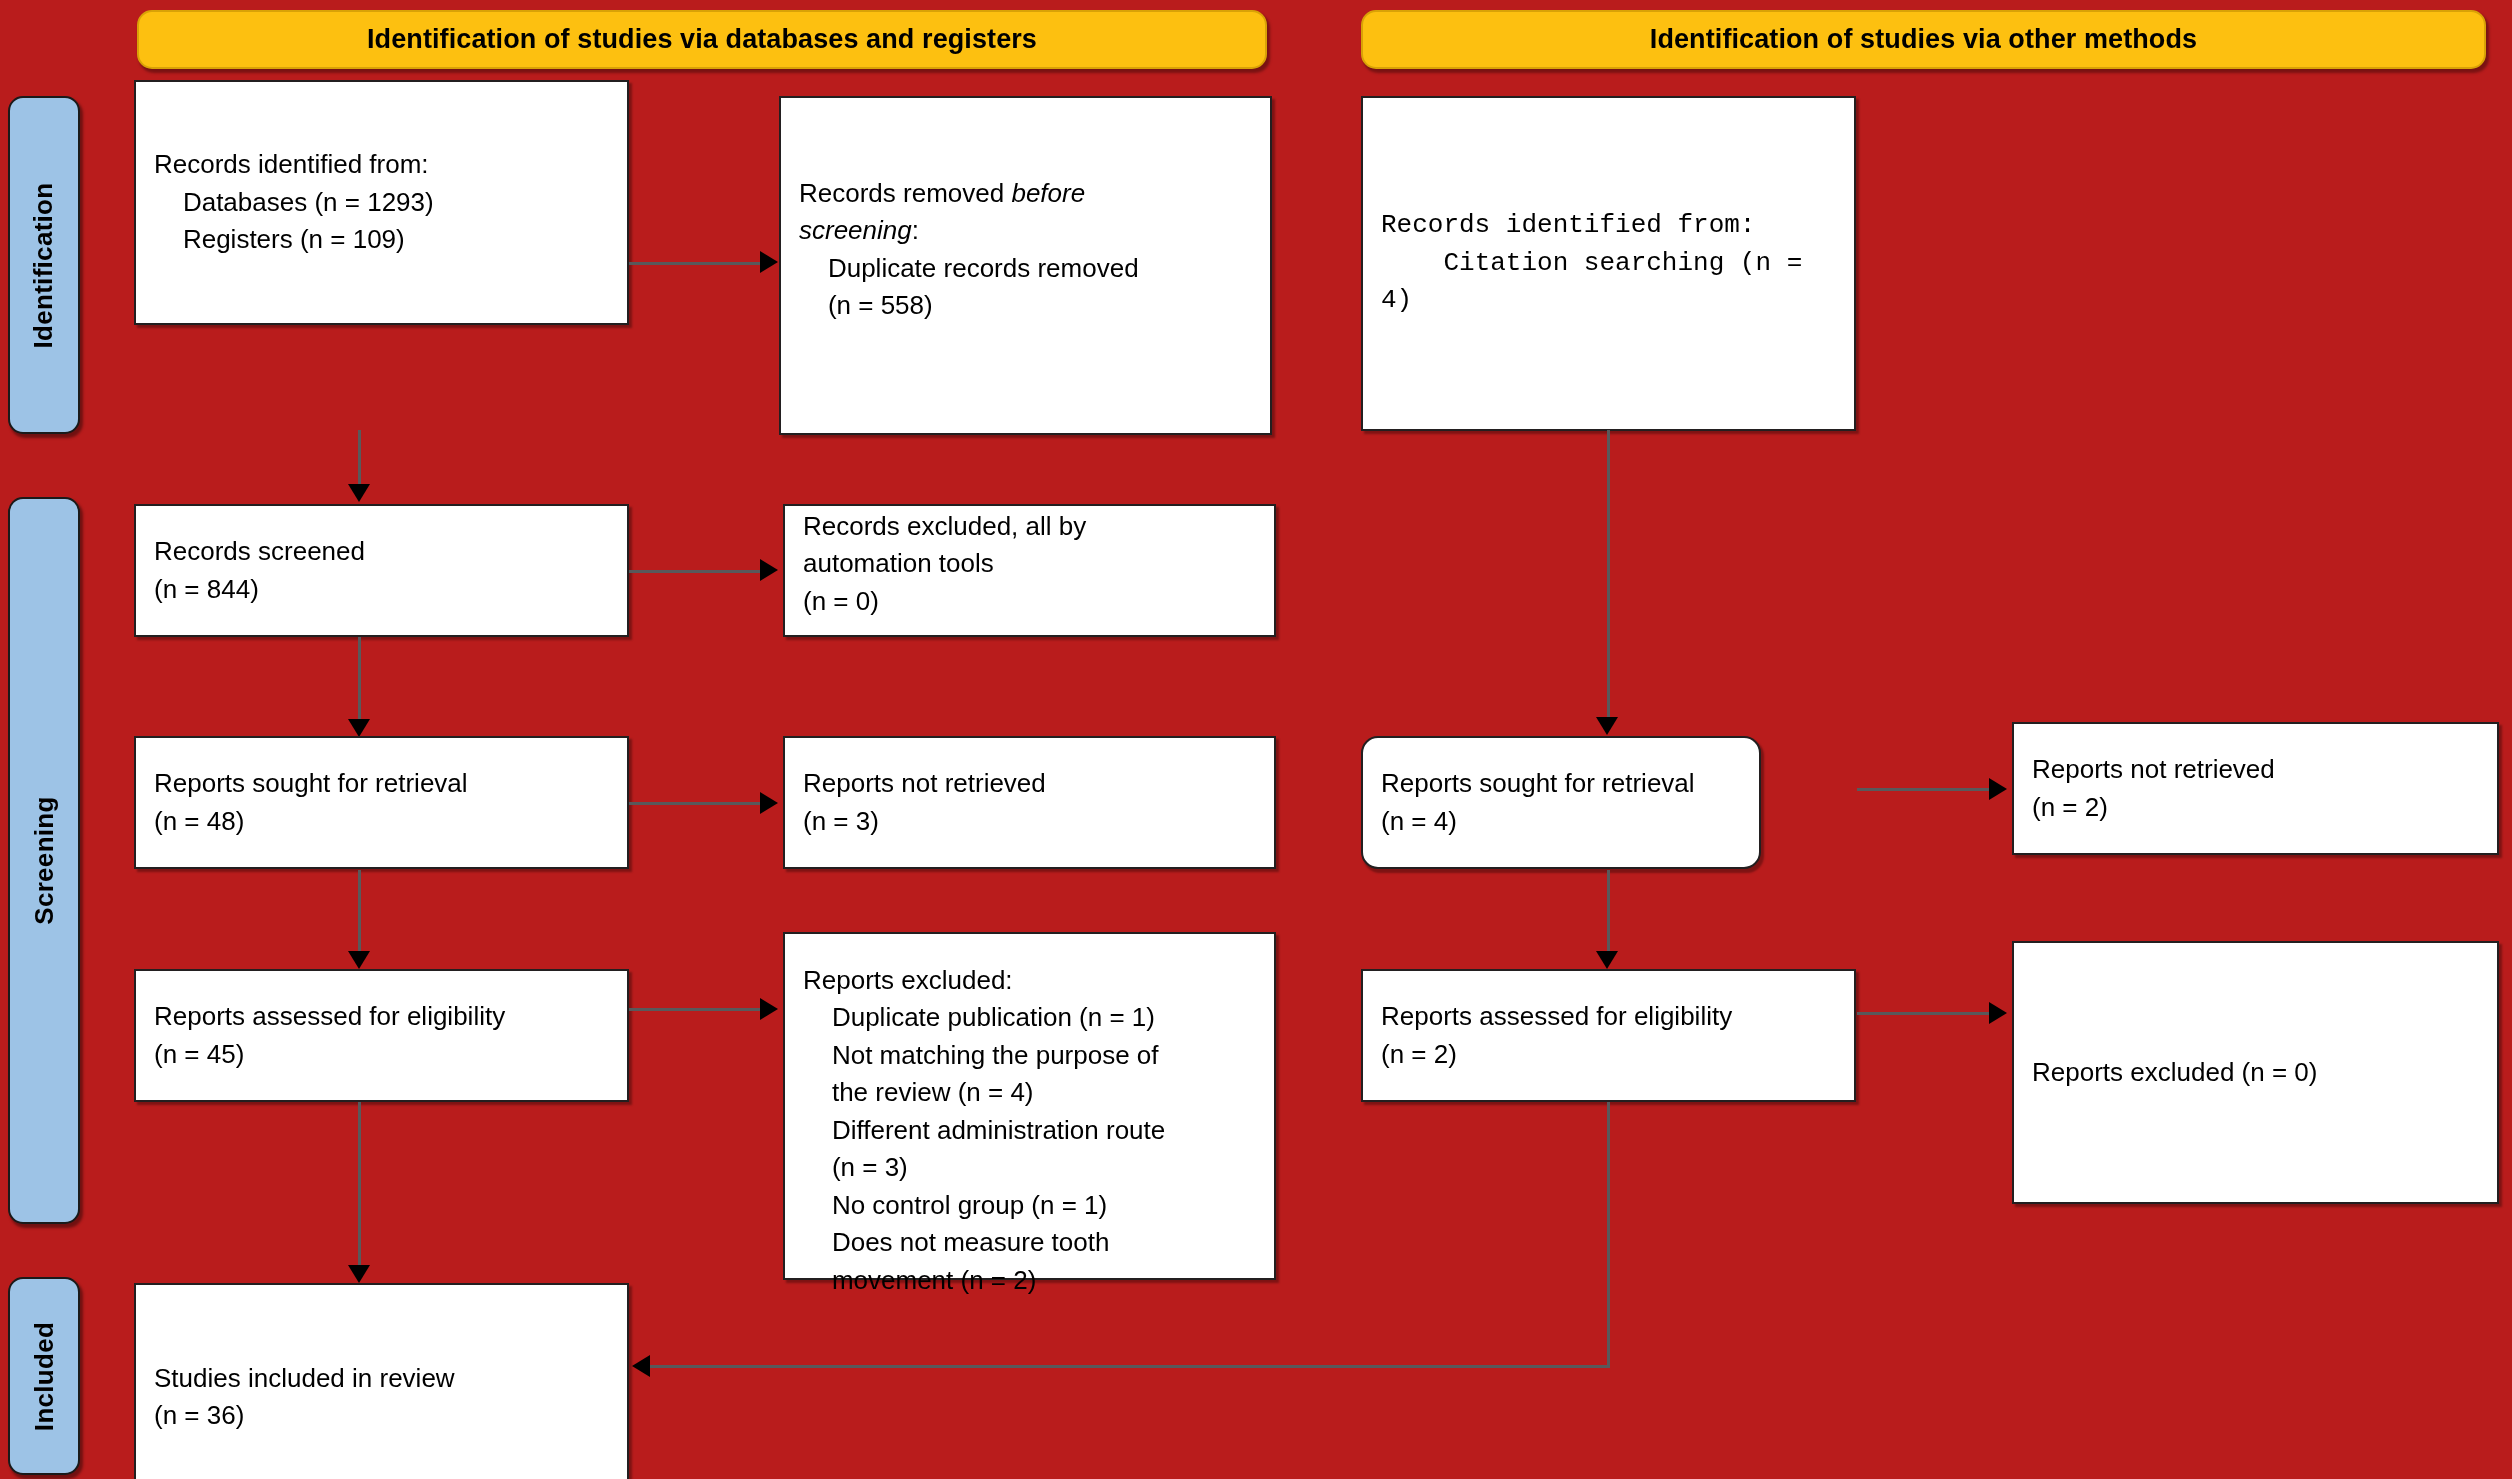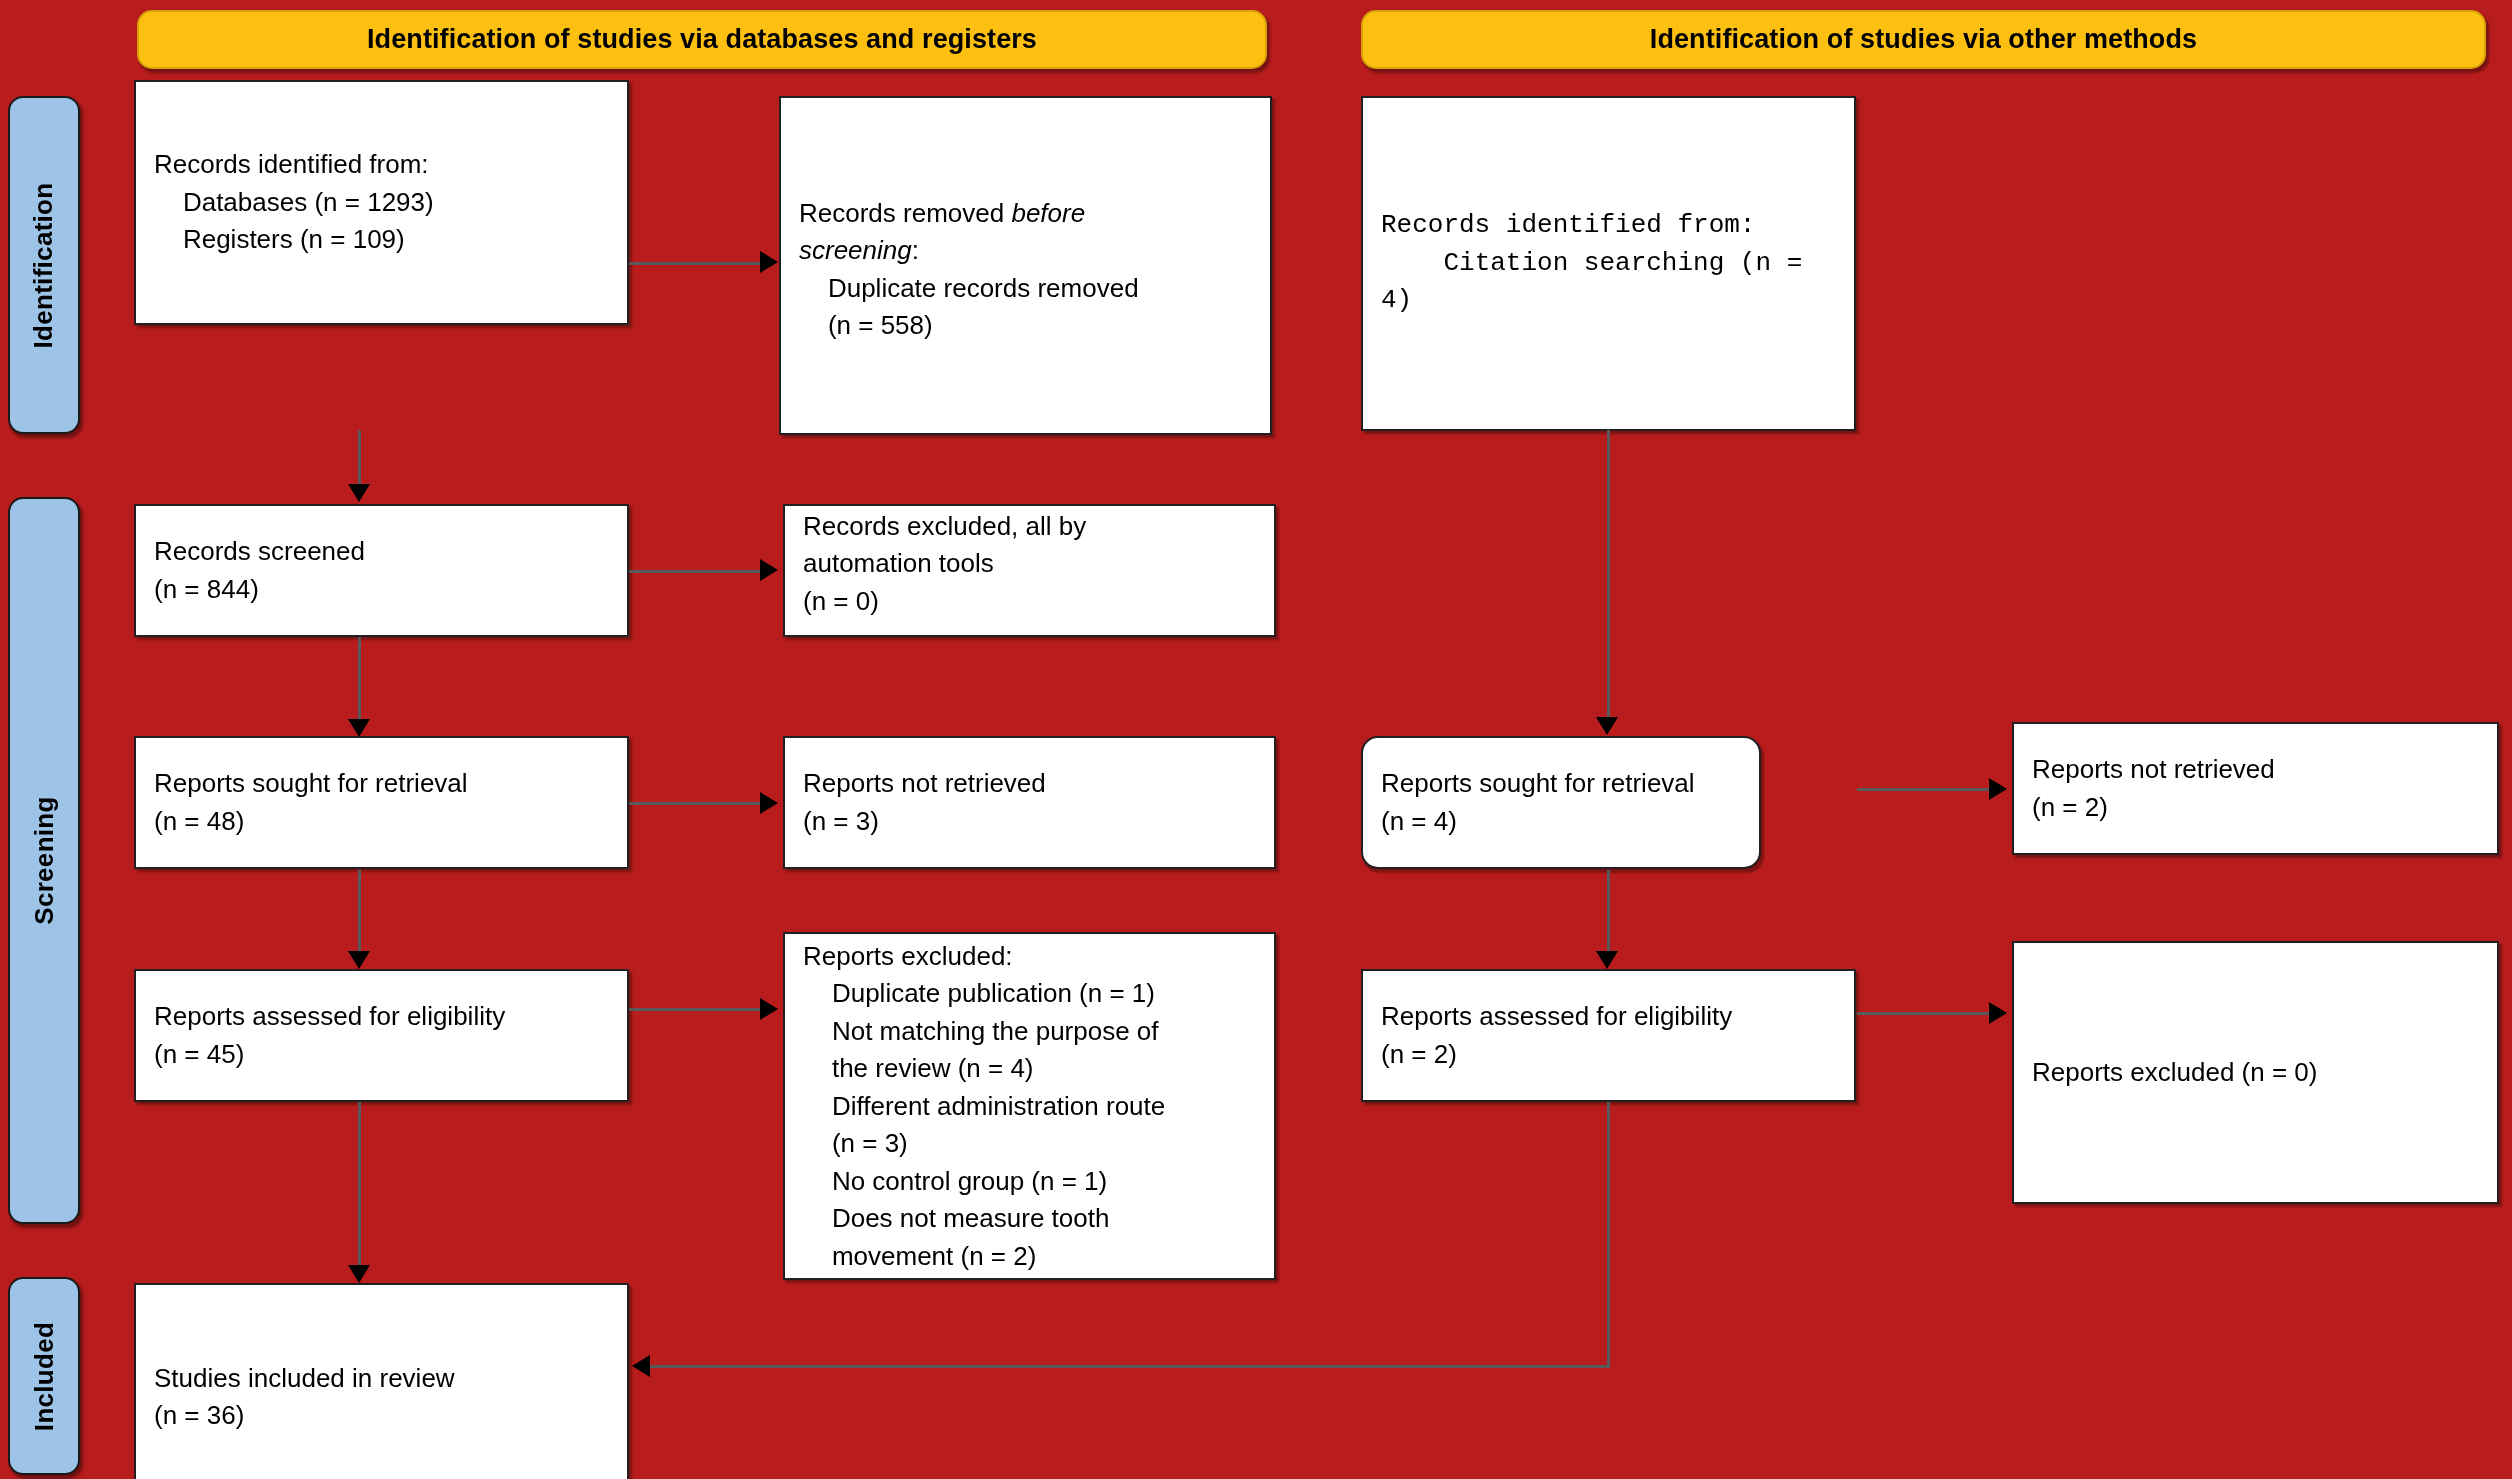--- a/index.html
+++ b/index.html
@@ -139,21 +139,21 @@
   <div class="stage-label" style="left:8.2px; top:1277px; width:72px; height:198px;">
     <span>Included</span>
   </div>
 
   <div class="flow-box" style="left:134px; top:80px; width:495px; height:245px;">
     <div class="box-text"><span>Records identified from:</span>
 <span>    Databases (n = 1293)</span>
 <span>    Registers (n = 109)</span></div>
   </div>
 
-  <div class="flow-box align-top" style="left:779px; top:96px; width:493px; height:339px; padding-top:97px;">
+  <div class="flow-box align-top" style="left:779px; top:96px; width:493px; height:339px; padding-top:77px;">
     <div class="box-text"><span>Records removed </span><em>before</em>
 <em>screening</em><span>:</span>
 <span>    Duplicate records removed</span>
 <span>    (n = 558)</span></div>
   </div>
 
   <div class="line-h" style="left:629px; top:262px; width:133px;"></div>
   <div class="arrow-right" style="left:760px; top:251px;"></div>
 
   <div class="line-v" style="left:358px; top:430px; height:58px;"></div>
@@ -190,21 +190,21 @@
   <div class="arrow-right" style="left:760px; top:792px;"></div>
 
   <div class="line-v" style="left:358px; top:870px; height:85px;"></div>
   <div class="arrow-down" style="left:348px; top:951px;"></div>
 
   <div class="flow-box" style="left:134px; top:969px; width:495px; height:133px;">
     <div class="box-text"><span>Reports assessed for eligibility</span>
 <span>(n = 45)</span></div>
   </div>
 
-  <div class="flow-box align-top" style="left:783px; top:932px; width:493px; height:348px; padding-top:4px;">
+  <div class="flow-box align-top" style="left:783px; top:932px; width:493px; height:348px; padding-top:28px;">
     <div class="box-text"><span>Reports excluded:</span>
 <span>    Duplicate publication (n = 1)</span>
 <span>    Not matching the purpose of</span>
 <span>    the review (n = 4)</span>
 <span>    Different administration route</span>
 <span>    (n = 3)</span>
 <span>    No control group (n = 1)</span>
 <span>    Does not measure tooth</span>
 <span>    movement (n = 2)</span></div>
   </div>

